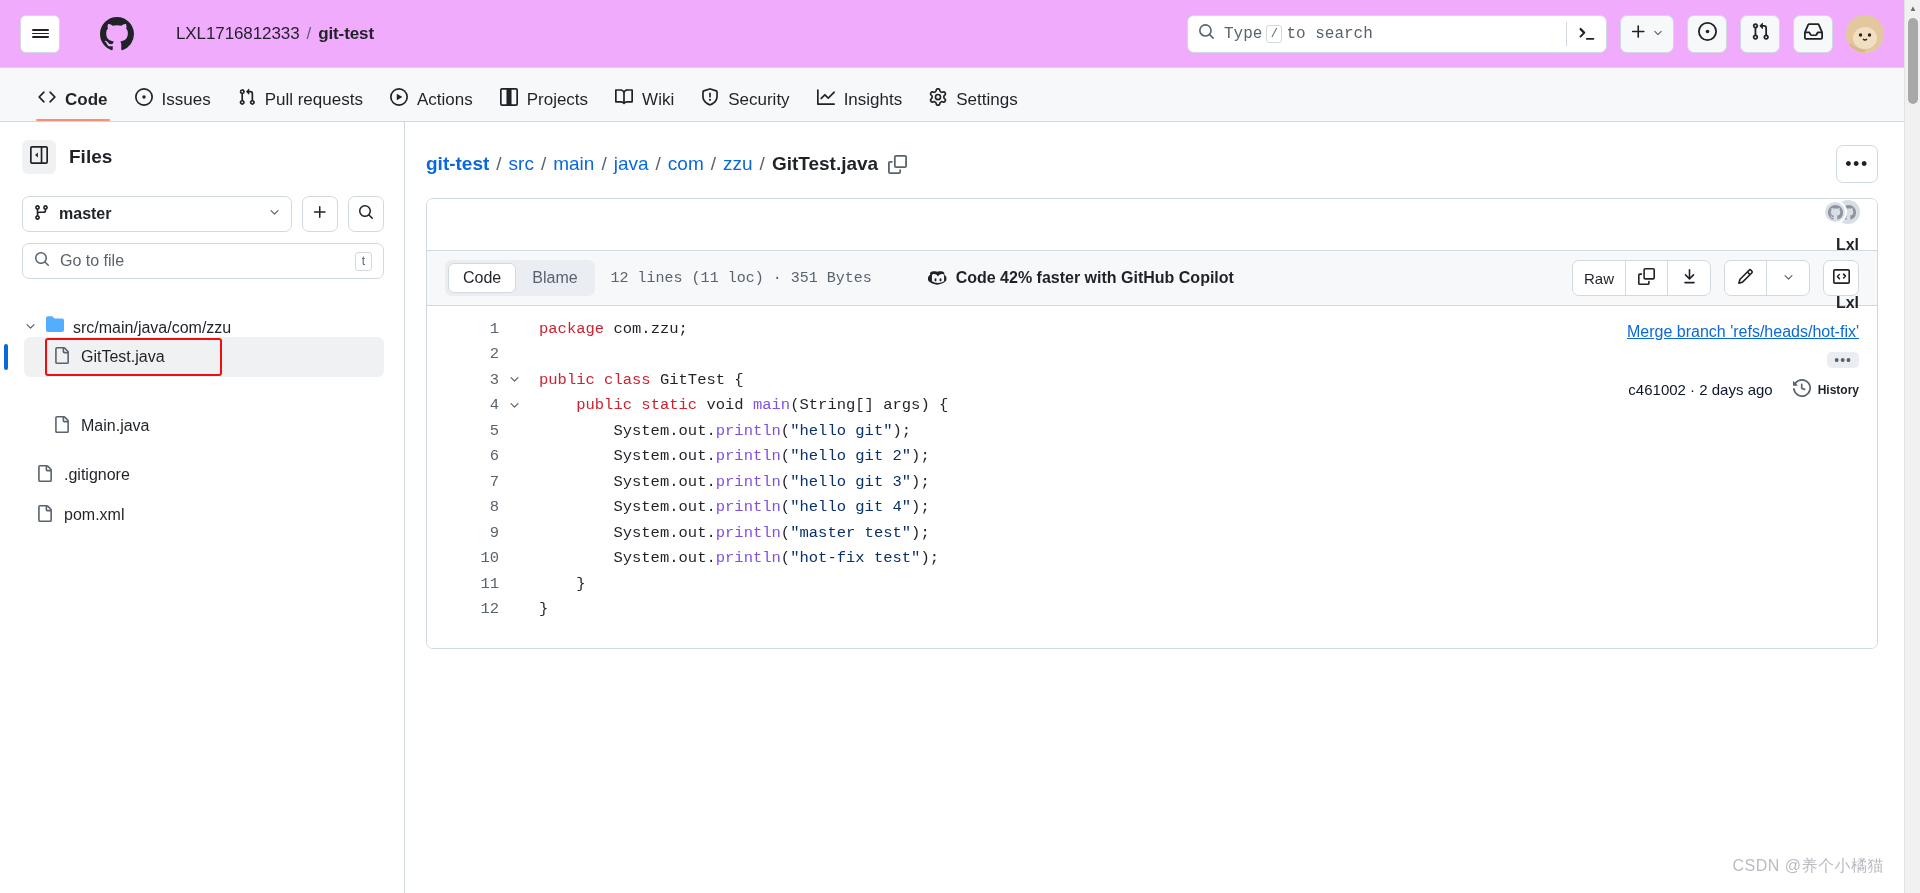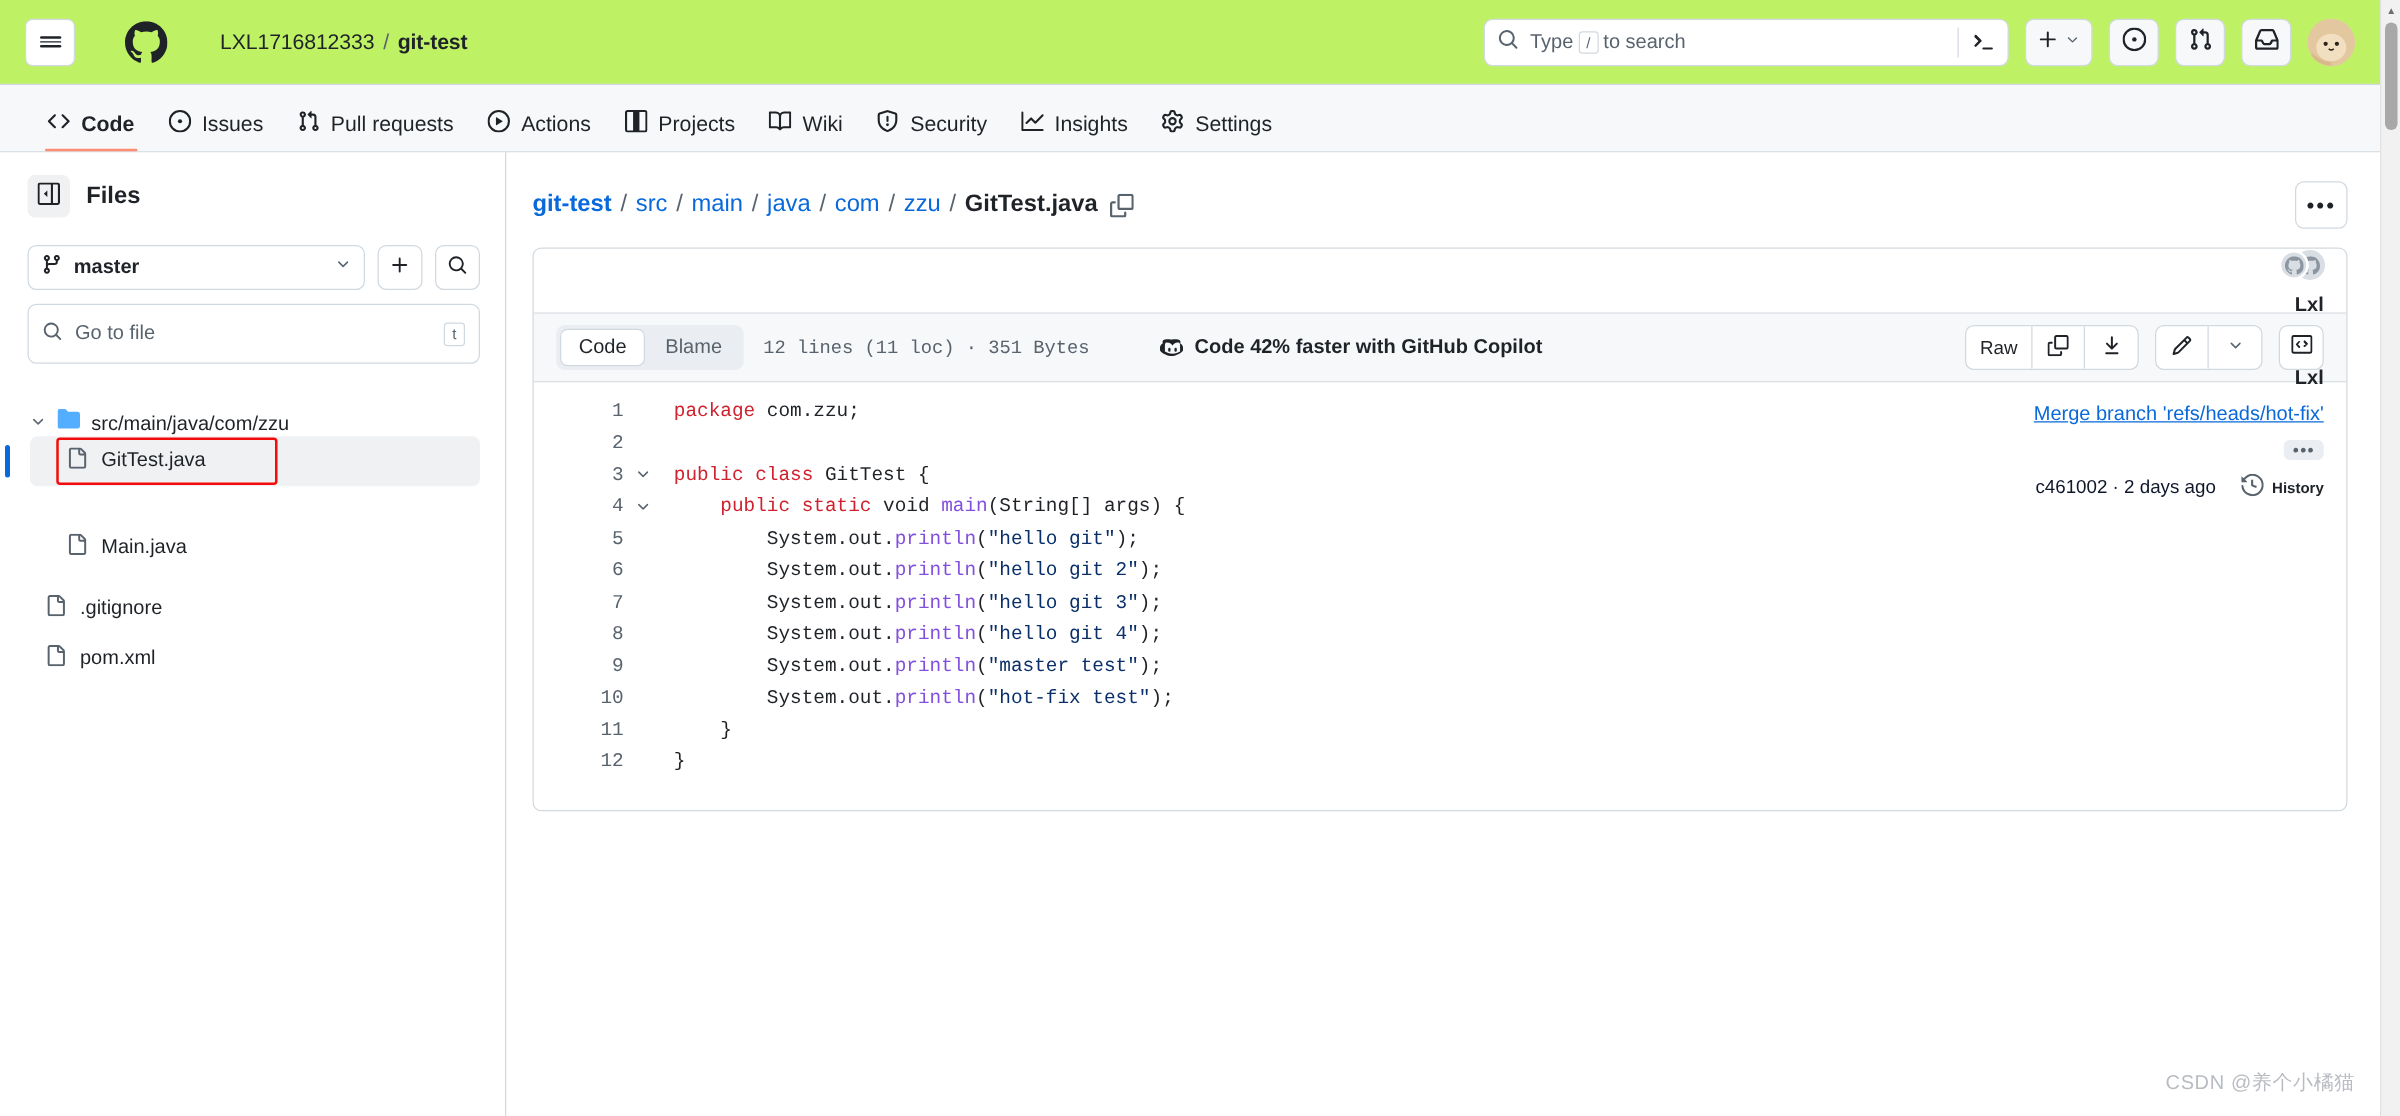--- a/index.html
+++ b/index.html
@@ -16,42 +16,42 @@
   .page-scrollbar {
     position: absolute; top: 0; right: 0; width: 16px; height: 893px;
     background: #f1f1f1; border-left: 1px solid #e2e2e2;
   }
   .sb-arrow { width: 16px; height: 17px; display:flex; align-items:center; justify-content:center; color:#6e6e6e; font-size:8px; }
   .sb-thumb { position:absolute; top:18px; left:3px; width:10px; height:86px; background:#a8a8a8; border-radius:5px; }
 
   
   .gh-header {
     position:absolute; top:0; left:0; width:1904px; height:68px;
-    background:#bef264; border-bottom:1px solid #d1d9e0;
+    background:#f0abfc; border-bottom:1px solid #d1d9e0;
     display:flex; align-items:center; padding:0 20px;gap:24px;
   }
   .hamburger {
     width:40px; height:38px; border:1px solid #d1d9e0; border-radius:6px;
     background:#ffffff; display:flex; align-items:center; justify-content:center;
     cursor:pointer; flex:0 0 auto;
   }
   .hamburger span { display:block; width:17px; height:1.6px; background:#1f2328; margin:2.1px 0; border-radius:1px; }
   .gh-logo { margin-left:14px; width:38px; height:38px; display:flex; align-items:center; justify-content:center; }
   .crumb-top { margin-left:16px; font-size:17px; display:flex; align-items:center; gap:7px; letter-spacing:-0.1px;}
   .crumb-top .owner { color:#1f2328; }
   .crumb-top .sep { color:#59636e; }
   .crumb-top .repo { color:#1f2328; font-weight:700; }
 
   .header-right { margin-left:auto; display:flex; align-items:center; gap:13px; }
   .search-box {
     width:420px; height:38px; background:#ffffff;
     border:1px solid #d1d9e0; border-radius:7px;
     display:flex; align-items:center; padding:0 10px; cursor:text;
   }
-  .search-box .ph { font-size:16px; color:#59636e; margin-left:9px; display:flex; align-items:center; gap:4px; }
+  .search-box .ph { font-size:16px; color:#59636e; margin-left:9px; display:flex; align-items:center; gap:4px;font-family:Liberation Mono, monospace; }
   .slashkey {
     display:inline-flex; align-items:center; justify-content:center;
     border:1px solid #d1d9e0; border-radius:3px; font-size:12px;
     width:16px; height:18px; color:#59636e; line-height:1;
   }
   .search-box .cmdk { margin-left:auto; color:#59636e; display:flex; align-items:center; padding-left:11px; border-left:1px solid #d1d9e0; height:24px; }
   .hbtn {
     height:38px; min-width:40px; border:1px solid #d1d9e0; border-radius:7px;
     background:#f6f8fa; display:flex; align-items:center; justify-content:center;
     gap:5px; cursor:pointer; padding:0 8px; color:#1f2328;
@@ -99,21 +99,21 @@
     background:#ffffff; display:flex; align-items:center; padding:0 10px;
     cursor:pointer; gap:9px;
   }
   .branch-name { font-size:16px; font-weight:600; color:#1f2328; }
   .caret { margin-left:auto; color:#59636e; }
   .sq-btn {
     width:36px; height:36px; border:1px solid #d1d9e0; border-radius:7px;
     background:#ffffff; display:flex; align-items:center; justify-content:center; cursor:pointer;
   }
   .gotofile {
-    height:48px; border:1px solid #d1d9e0; border-radius:7px; background:#ffffff;
+    height:36px; border:1px solid #d1d9e0; border-radius:7px; background:#ffffff;
     display:flex; align-items:center; padding:0 11px; gap:10px; cursor:text; margin-bottom:26px;justify-content:center;
   }
   .gotofile .gp { font-size:16px; color:#59636e; }
   .kbd-t {
     margin-left:auto; border:1px solid #d1d9e0; border-radius:3px;
     width:17px; height:19px; font-size:12px; color:#59636e;
     display:flex; align-items:center; justify-content:center;
   }
 
   .tree { padding-left:2px; }

